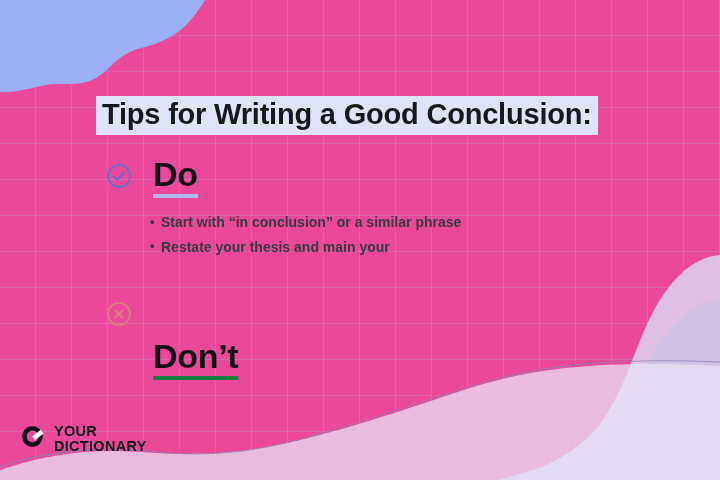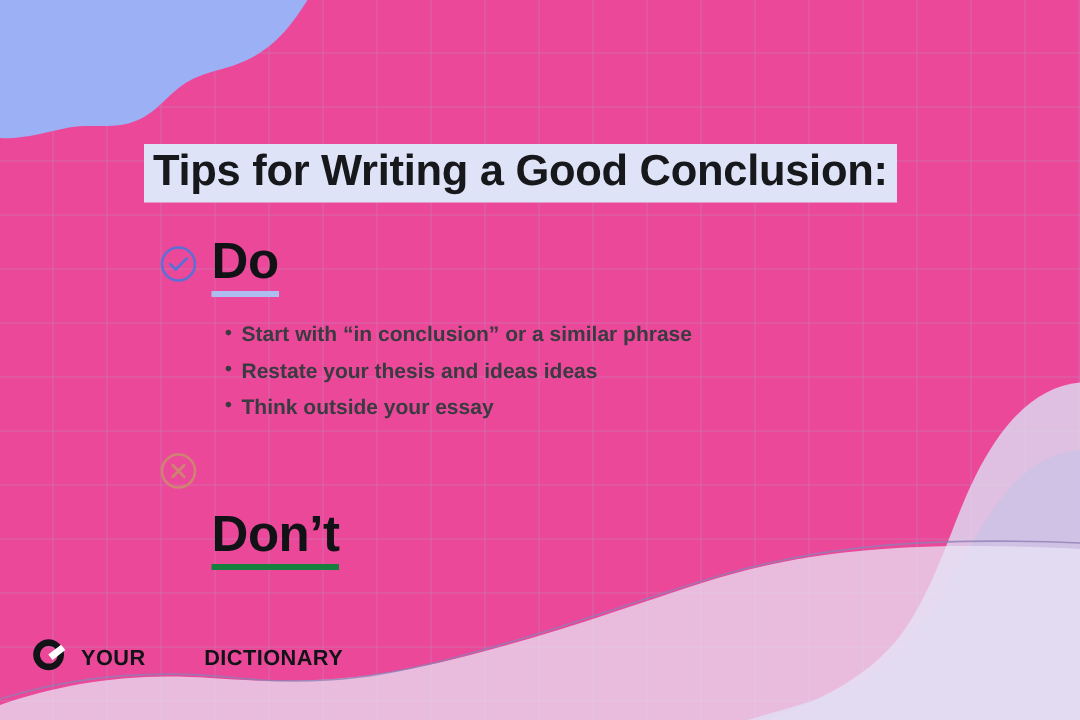--- a/index.html
+++ b/index.html
@@ -59,21 +59,21 @@
     line-height: 1.0;
   }
 
   .section { position: absolute; }
   #do-section   { left: 106px; top: 158px; }
   #dont-section { left: 106px; top: 296px; }
 
   .heading-row {
     display: flex;
     align-items: flex-start;
-    gap: 9px;
+    gap: 21px;
   }
 
   .mark-icon { flex: 0 0 auto; margin-top: 5px; }
 
   .heading-text {
     font-size: 34px;
     font-weight: bold;
     color: #111216;
     line-height: 0.98;
     letter-spacing: -0.3px;
@@ -112,23 +112,22 @@
     position: absolute;
     left: 20px;
     top: 424px;
     display: flex;
     align-items: center;
     gap: 9px;
     z-index: 6;
   }
   #logo-wordmark {
     display: flex;
-    flex-direction: row;
+    flex-direction: column;
     justify-content: center;
-    gap: 39px;
   }
   #logo-wordmark span {
     font-size: 14.5px;
     font-weight: bold;
     letter-spacing: 0.3px;
     color: #121317;
     line-height: 1.03;
   }
 </style>
 </head>
@@ -175,22 +174,21 @@
         <span class="mark-icon">
           <svg width="26" height="26" viewBox="0 0 26 26">
             <circle cx="13" cy="13" r="11" fill="none" stroke="#5b6fd4" stroke-width="1.7"></circle>
             <path d="M7.6 13.2 L11.2 16.7 L18.4 9.3" fill="none" stroke="#5b6fd4" stroke-width="1.9" stroke-linecap="round" stroke-linejoin="round"></path>
           </svg>
         </span>
         <span class="heading-text" id="do-heading">Do</span>
       </div>
       <ul class="bullets">
         <li>Start with “in conclusion” or a similar phrase</li>
-        <li>Restate your thesis and ideas ideas</li>
-        <li>Think outside your essay</li>
+        <li>Restate your thesis and main your</li>
       </ul>
     </div>
 
     <div class="section" id="dont-section">
       <div class="heading-row">
         <span class="mark-icon">
           <svg width="26" height="26" viewBox="0 0 26 26">
             <circle cx="13" cy="13" r="11" fill="none" stroke="#cf8373" stroke-width="1.7"></circle>
             <path d="M9.2 9.2 L16.8 16.8 M16.8 9.2 L9.2 16.8" fill="none" stroke="#cf8373" stroke-width="1.9" stroke-linecap="round"></path>
           </svg>

